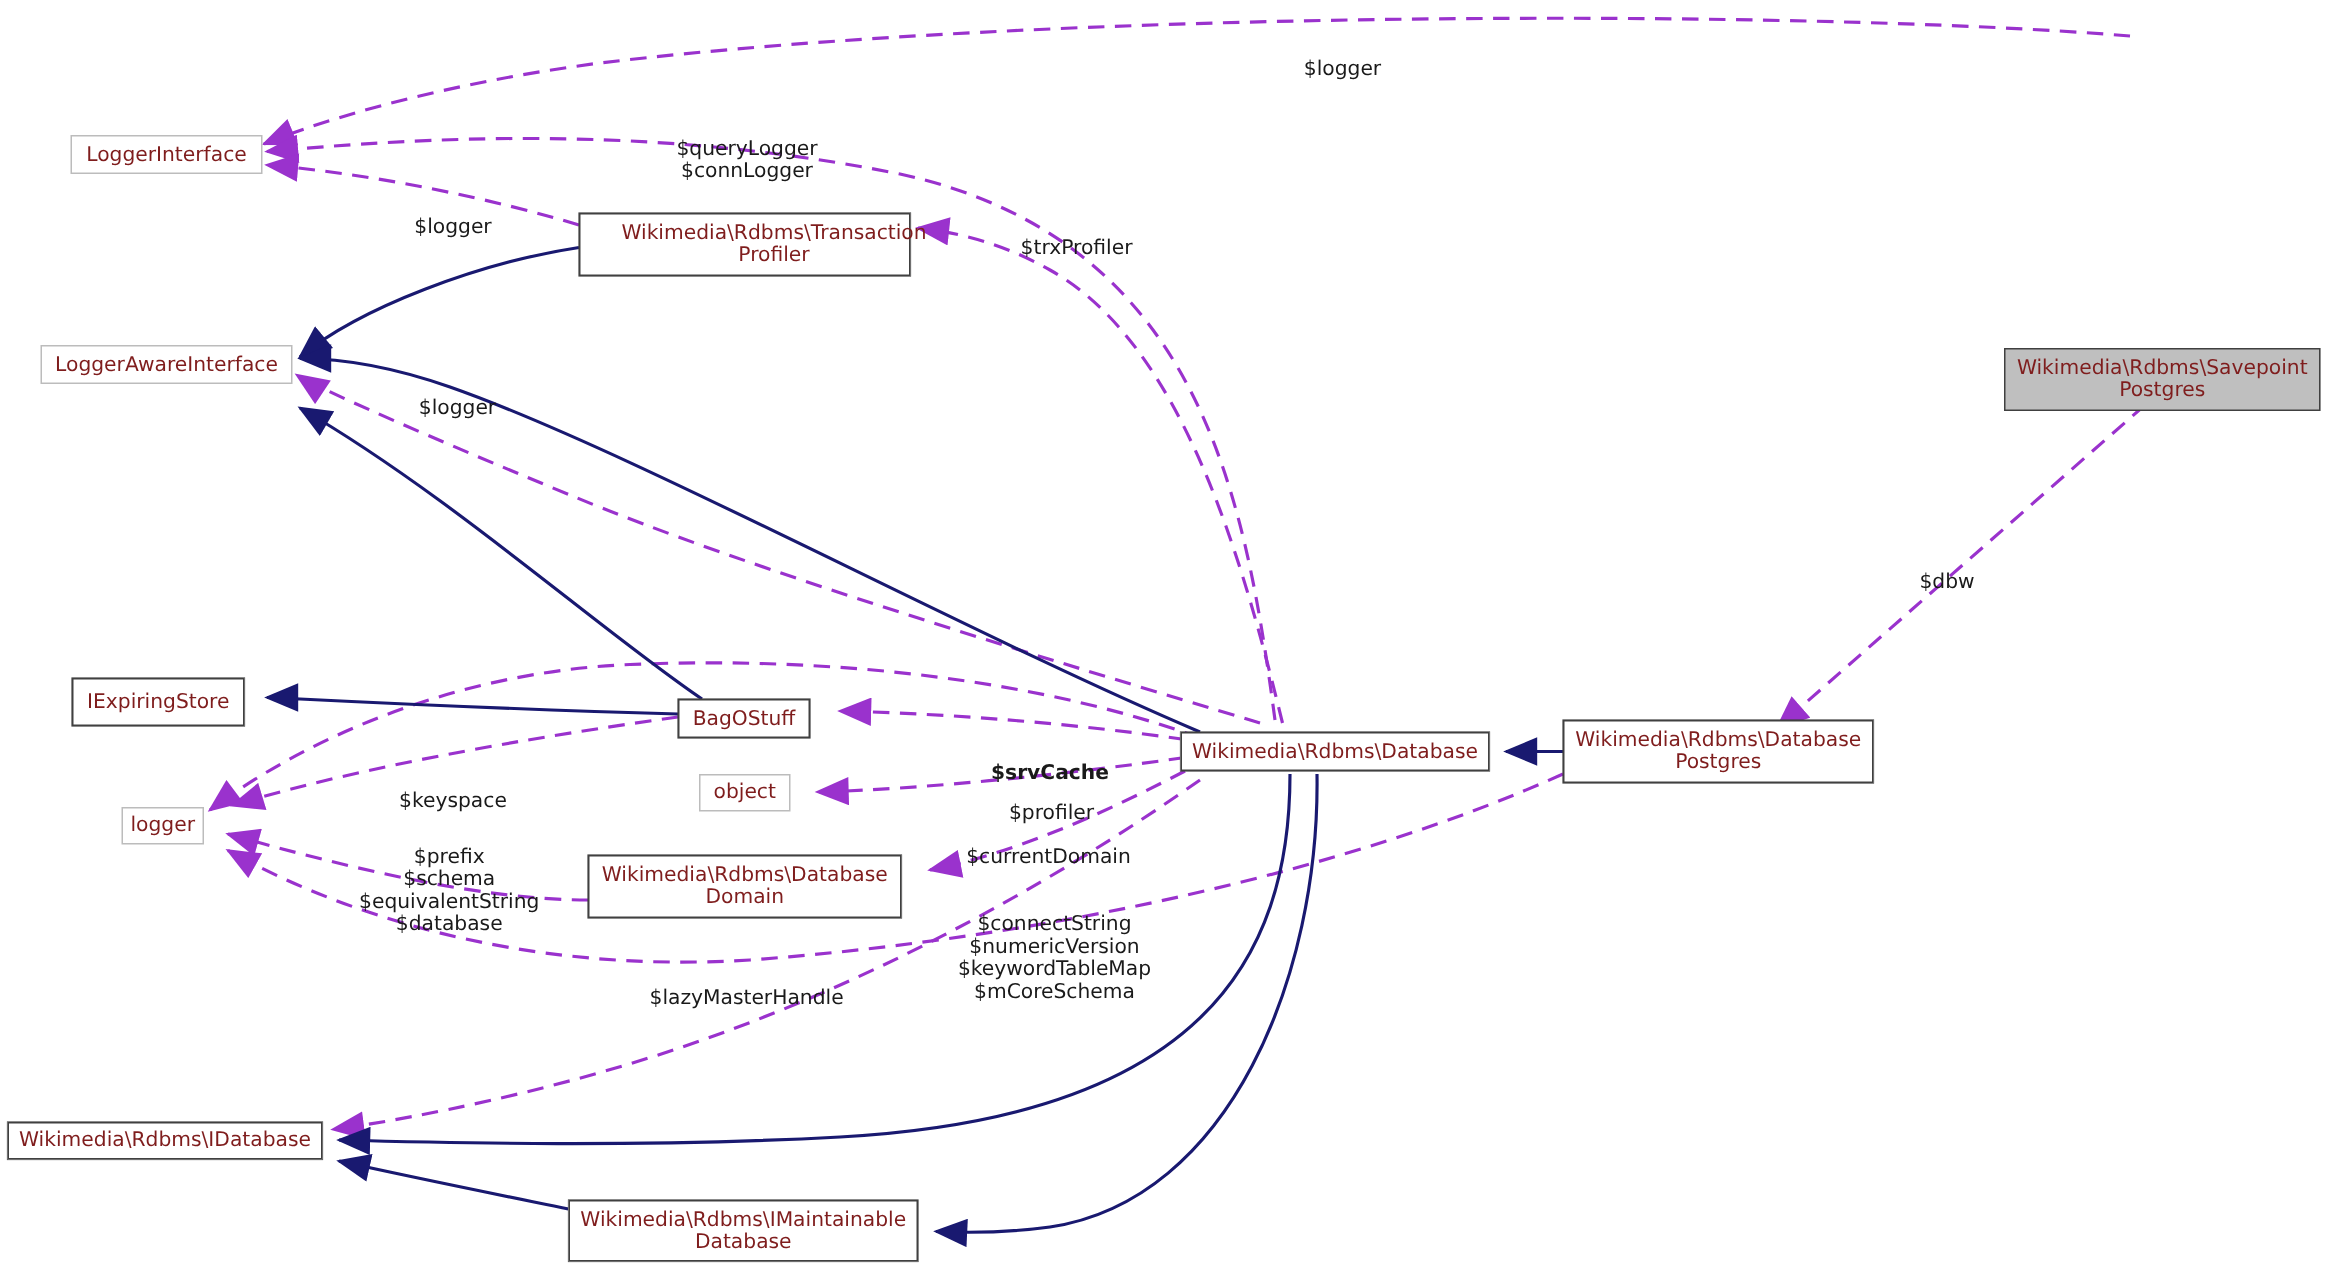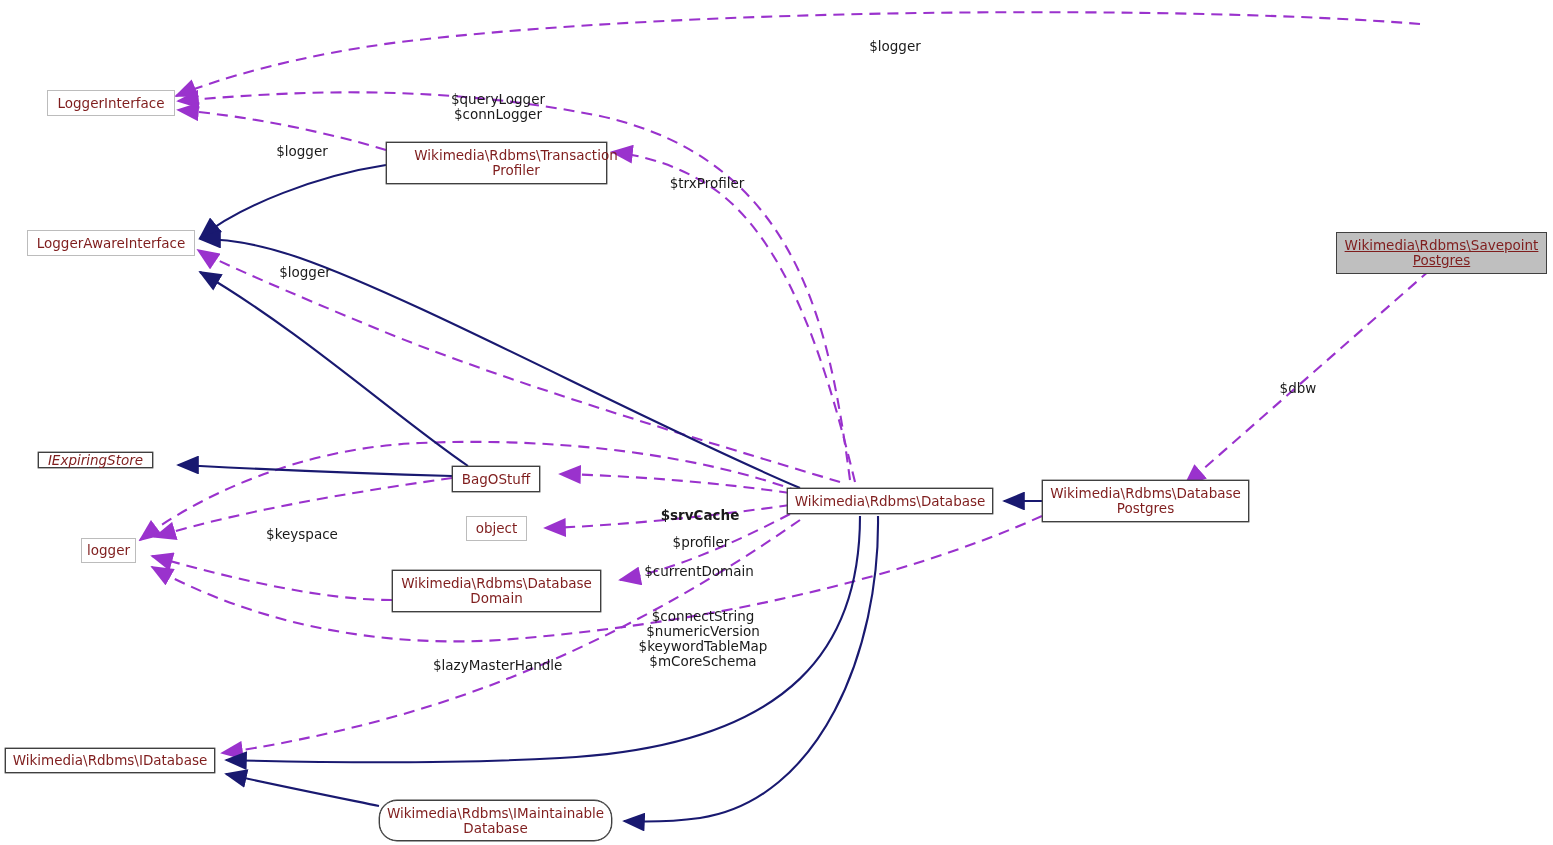--- a/index.html
+++ b/index.html
@@ -131,26 +131,26 @@
 
   <div class="node thin" style="left:27px; top:230px; width:168px; height:26px;">
     <span>LoggerAwareInterface</span>
   </div>
 
   <div class="node solid" style="left:386px; top:142px; width:221px; height:42px;padding-left:39px;">
     <span>Wikimedia\Rdbms\Transaction
 Profiler</span>
   </div>
 
-  <div class="node highlight" style="left:1336px; top:232px; width:211px; height:42px;text-decoration:underline;">
+  <div class="node highlight" style="left:1336px; top:232px; width:211px; height:42px;">
     <span>Wikimedia\Rdbms\Savepoint
 Postgres</span>
   </div>
 
-  <div class="node solid" style="left:38px; top:452px; width:115px; height:16px;font-style:italic;">
+  <div class="node solid" style="left:48px; top:452px; width:115px; height:32px;">
     <span>IExpiringStore</span>
   </div>
 
   <div class="node solid" style="left:452px; top:466px; width:88px; height:26px;">
     <span>BagOStuff</span>
   </div>
 
   <div class="node thin" style="left:81px; top:538px; width:55px; height:25px;">
     <span>logger</span>
   </div>
@@ -170,47 +170,51 @@
 
   <div class="node solid" style="left:1042px; top:480px; width:207px; height:42px;">
     <span>Wikimedia\Rdbms\Database
 Postgres</span>
   </div>
 
   <div class="node solid" style="left:5px; top:748px; width:210px; height:25px;">
     <span>Wikimedia\Rdbms\IDatabase</span>
   </div>
 
-  <div class="node solid" style="left:379px; top:800px; width:233px; height:41px;border-radius:18px;">
+  <div class="node solid" style="left:379px; top:800px; width:233px; height:41px;">
     <span>Wikimedia\Rdbms\IMaintainable
 Database</span>
   </div>
 
   <div class="edge-label" style="left:860px; top:3px; width:70px;">$logger</div>
 
   <div class="edge-label" style="left:448px; top:56px; width:100px;">$queryLogger
 $connLogger</div>
 
   <div class="edge-label" style="left:267px; top:108px; width:70px;">$logger</div>
 
-  <div class="edge-label" style="left:659px; top:140px; width:96px;">$trxProfiler</div>
+  <div class="edge-label" style="left:659px; top:122px; width:96px;text-align:right;">$trxProfiler</div>
 
   <div class="edge-label" style="left:270px; top:229px; width:70px;">$logger</div>
 
 
   <div class="edge-label" style="left:1273px; top:345px; width:50px;">$dbw</div>
 
   <div class="edge-label" style="left:659px; top:472px; width:82px;font-weight:bold;">$srvCache</div>
 
   <div class="edge-label" style="left:670px; top:499px; width:62px;">$profiler</div>
 
   <div class="edge-label" style="left:637px; top:528px; width:124px;">$currentDomain</div>
 
   <div class="edge-label" style="left:261px; top:491px; width:82px;">$keyspace</div>
 
+  <div class="edge-label" style="left:234px; top:528px; width:131px;">$prefix
+$schema
+$equivalentString
+$database</div>
 
   <div class="edge-label" style="left:637px; top:573px; width:132px;">$connectString
 $numericVersion
 $keywordTableMap
 $mCoreSchema</div>
 
   <div class="edge-label" style="left:433px; top:622px; width:128px;">$lazyMasterHandle</div>
 
 </div>
 

